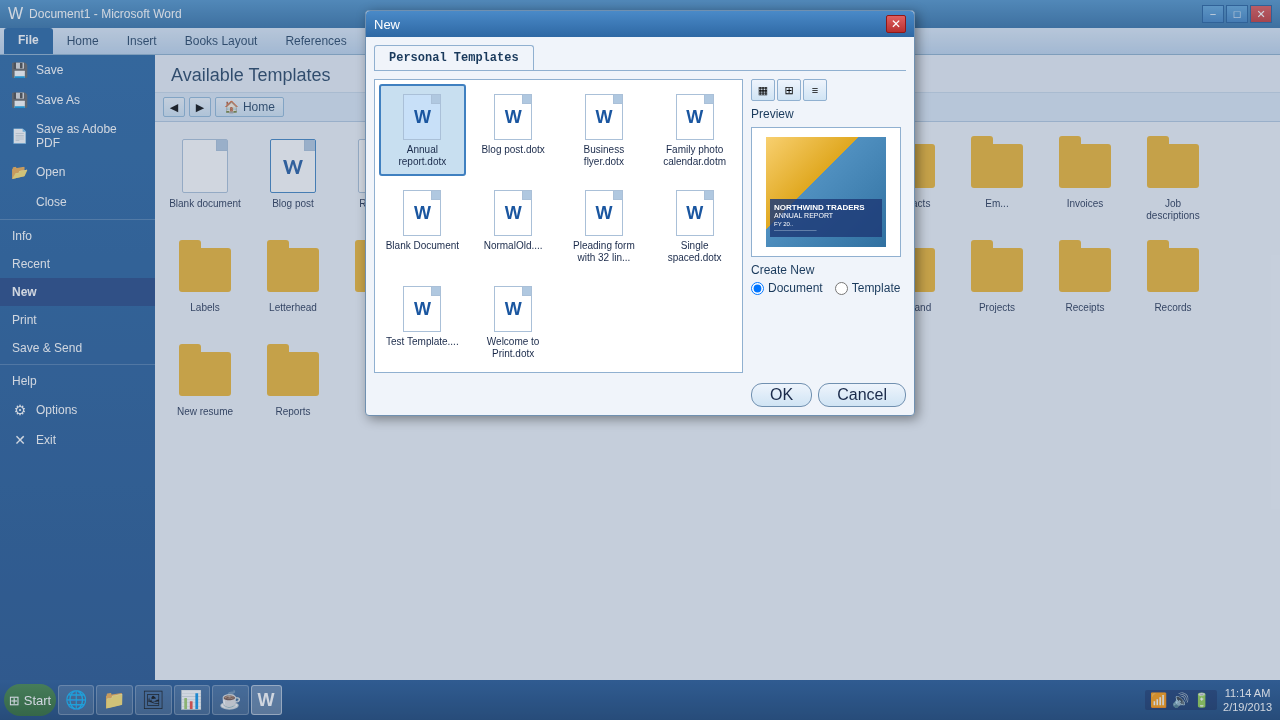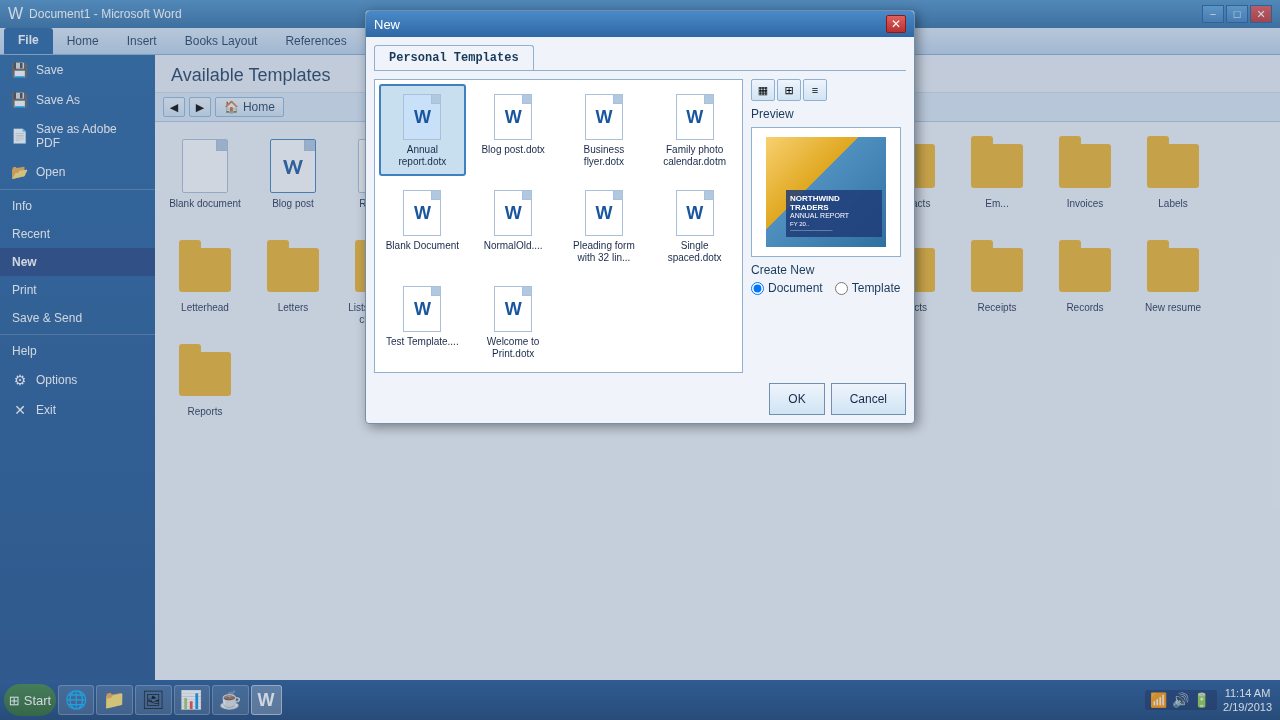--- a/index.html
+++ b/index.html
@@ -431,21 +431,21 @@
     }
     .preview-doc-visual {
       width: 120px;
       height: 110px;
       background: linear-gradient(135deg, #f8d070 0%, #e0a820 40%, #5090c0 40%, #3070a0 100%);
       position: relative;
     }
     .preview-doc-text {
       position: absolute;
       bottom: 10px;
-      left: 20px;
+      left: 4px;
       right: 4px;
       background: rgba(30,60,120,0.85);
       padding: 4px;
       font-size: 7px;
       color: white;
     }
 
     
     .create-new-section {
     }
@@ -468,25 +468,25 @@
     }
 
     
     .dialog-buttons {
       display: flex;
       justify-content: flex-end;
       gap: 6px;
       margin-top: 10px;
     }
     .dialog-btn {
-      padding: 8px 18px;
+      padding: 2px 18px;
       background: linear-gradient(180deg, #eef4fc 0%, #d0e4f4 100%);
       border: 1px solid #7090b0;
-      border-radius: 0;
-      font-size: 12px;
+      border-radius: 11px;
+      font-size: 16px;
       cursor: pointer;
       color: #1a2a4a;
     }
 
     
     .taskbar {
       position: absolute;
       bottom: 0;
       left: 0;
       right: 0;
@@ -589,20 +589,24 @@
       <span>Save As</span>
     </div>
     <div class="sidebar-item">
       <span class="sidebar-icon">📄</span>
       <span>Save as Adobe PDF</span>
     </div>
     <div class="sidebar-item">
       <span class="sidebar-icon">📂</span>
       <span>Open</span>
     </div>
+    <div class="sidebar-item">
+      <span class="sidebar-icon"></span>
+      <span>Close</span>
+    </div>
     <div style="height:1px;background:rgba(255,255,255,0.2);margin:2px 0;"></div>
     <div class="sidebar-item">
       <span>Info</span>
     </div>
     <div class="sidebar-item">
       <span>Recent</span>
     </div>
     <div class="sidebar-item active">
       <span>New</span>
     </div>
@@ -714,20 +718,26 @@
         <span class="template-label">Em...</span>
       </div>
 
       <div class="template-item">
         <div class="template-icon">
           <div class="folder-icon"></div>
         </div>
         <span class="template-label">Invoices</span>
       </div>
 
+      <div class="template-item">
+        <div class="template-icon">
+          <div class="folder-icon"></div>
+        </div>
+        <span class="template-label">Job descriptions</span>
+      </div>
 
       <div class="template-item">
         <div class="template-icon">
           <div class="folder-icon"></div>
         </div>
         <span class="template-label">Labels</span>
       </div>
 
       <div class="template-item">
         <div class="template-icon">

